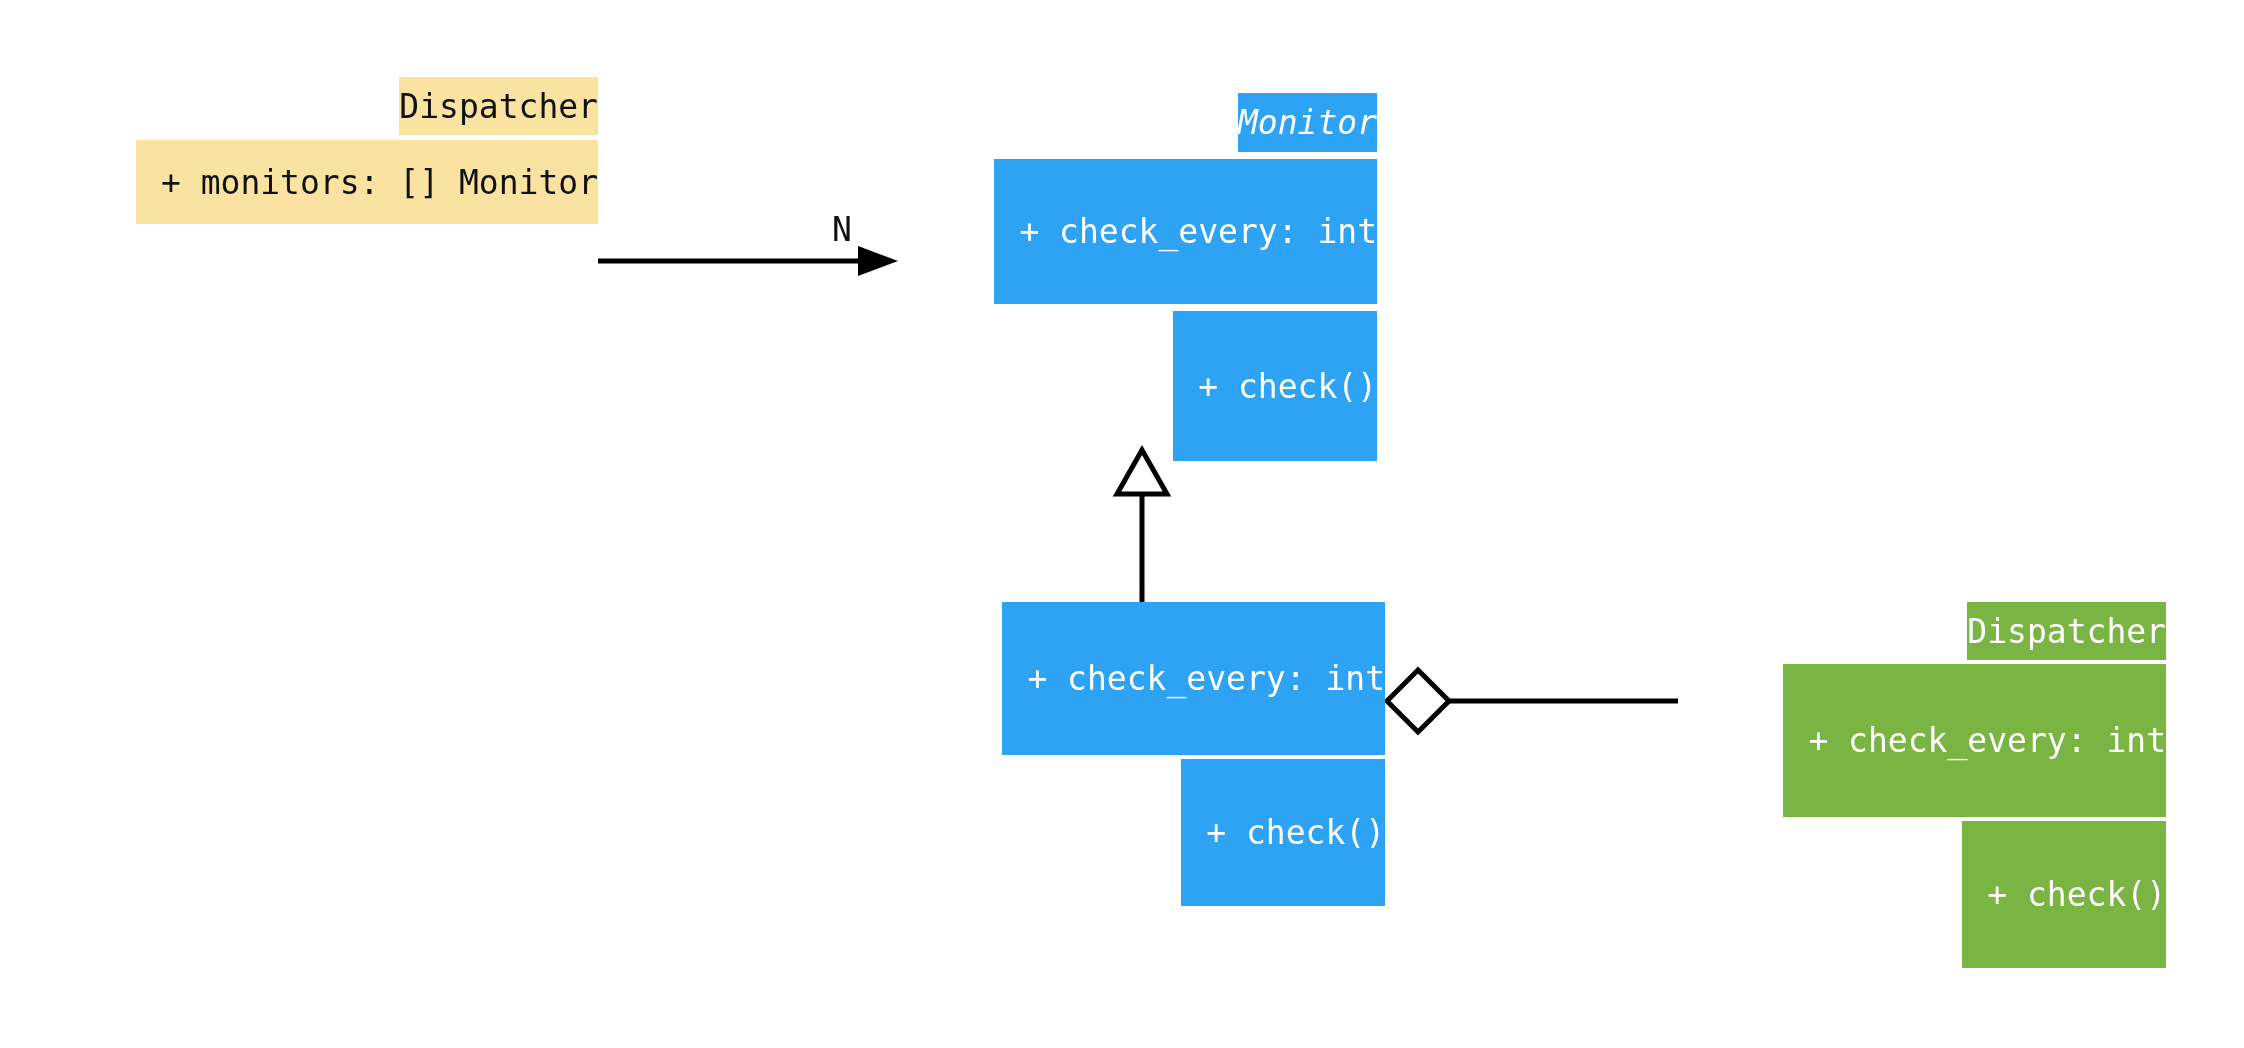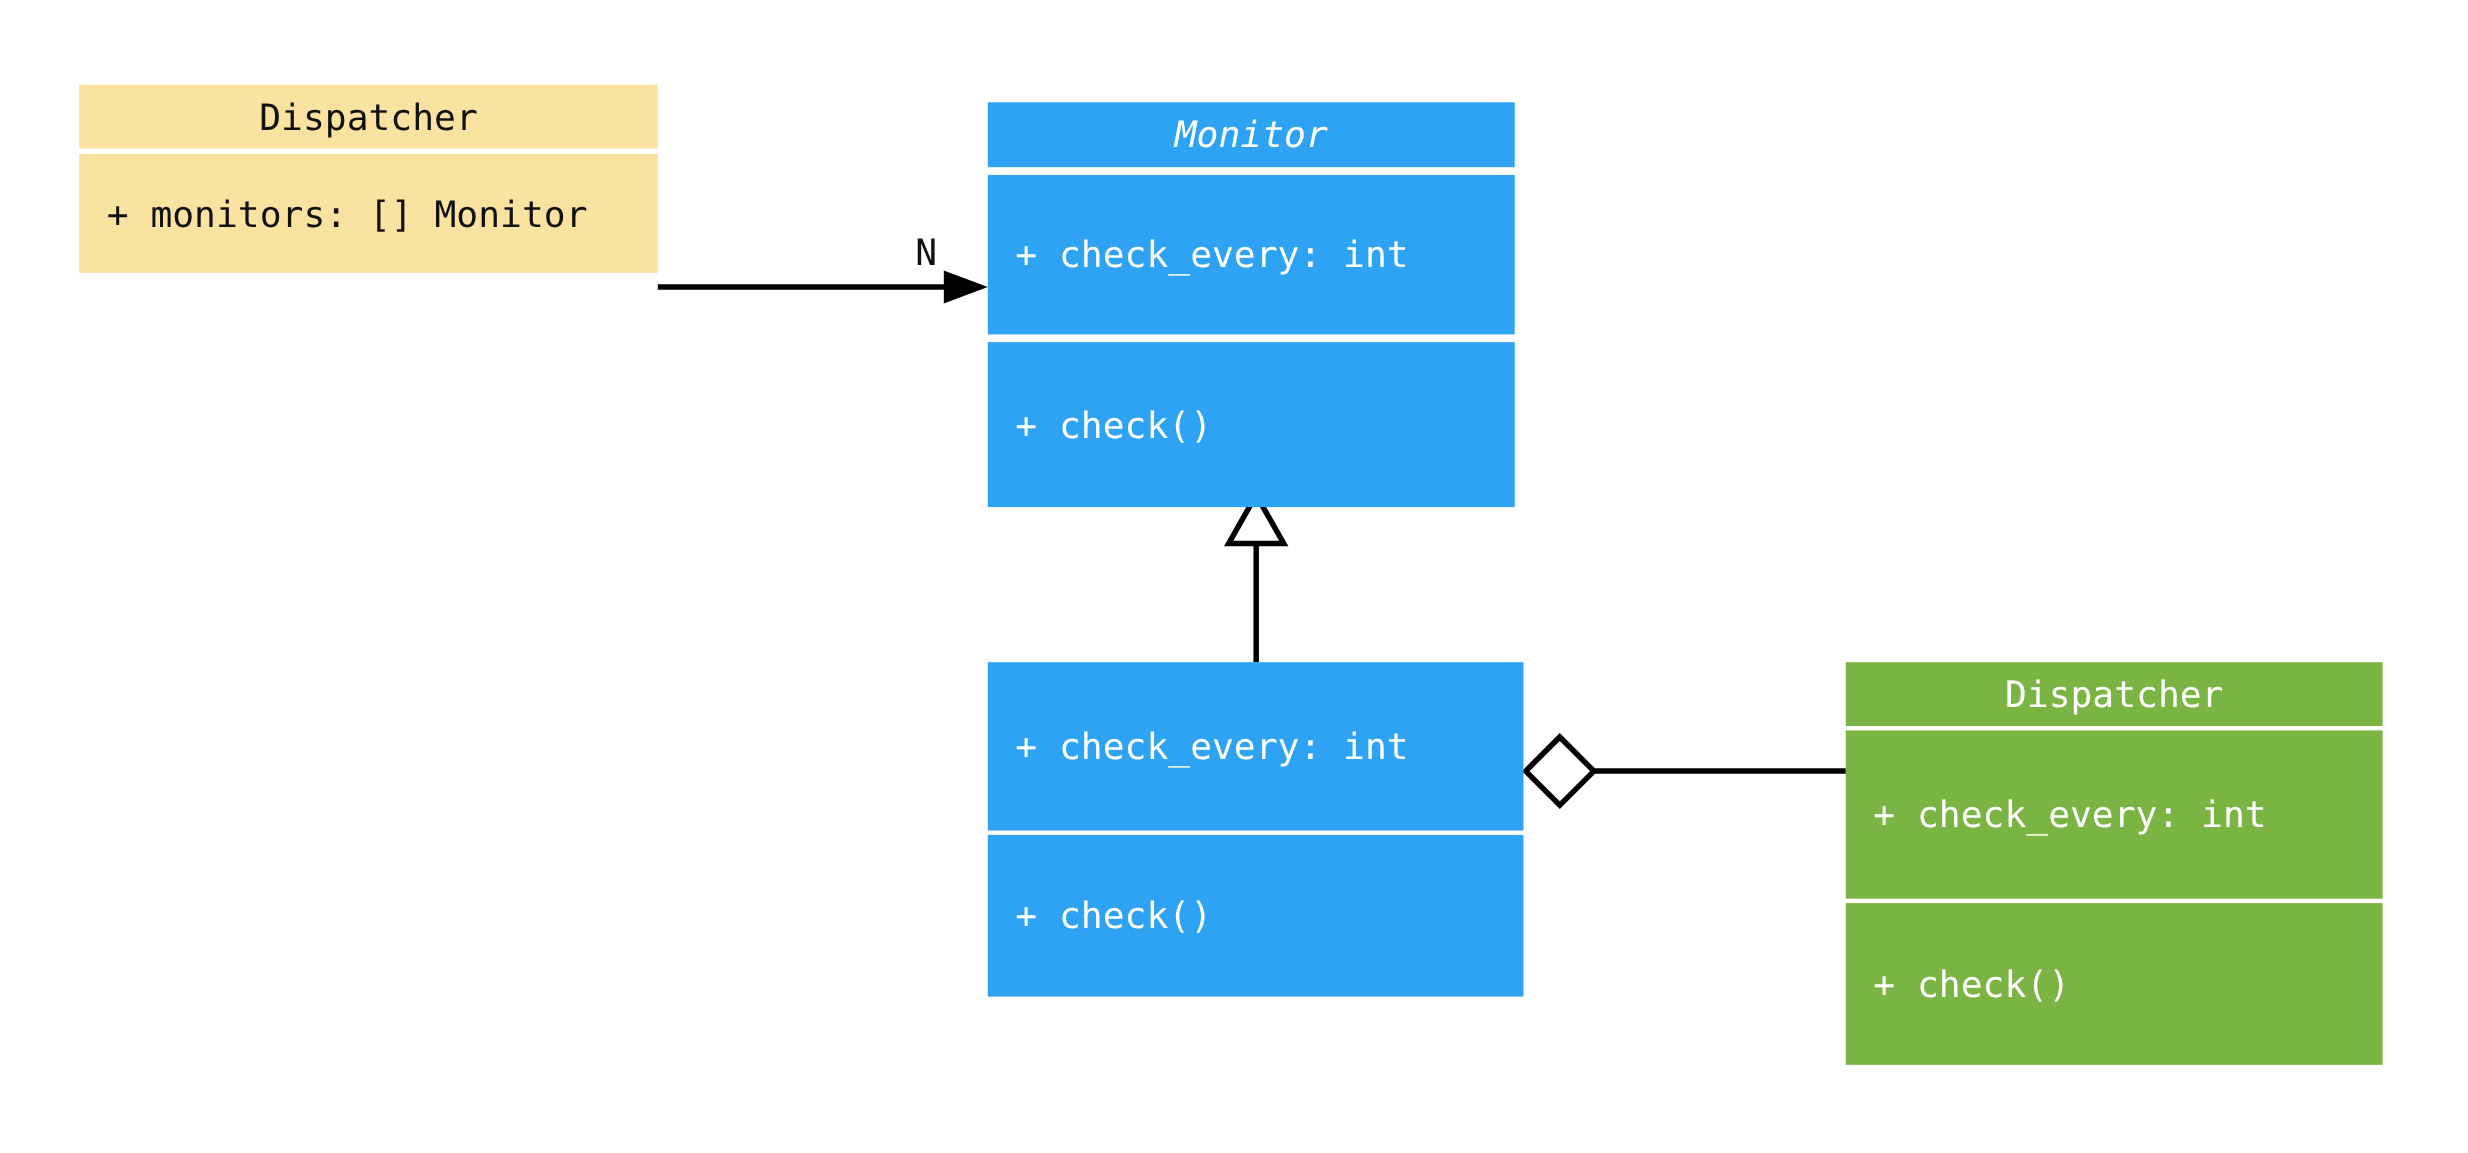--- a/index.html
+++ b/index.html
@@ -35,20 +35,21 @@
     stroke-linejoin: miter;
   }
   .connectors polygon.solid {
     fill: var(--line, #000000);
     stroke: none;
   }
   .box {
     position: absolute;
     display: flex;
     flex-direction: column;
+    align-items: flex-end;
   }
   .sec {
     background: var(--bg, #cccccc);
     color: var(--fg, #111111);
     box-sizing: border-box;
     flex: none;
   }
   .sec.title {
     display: flex;
     align-items: center;
@@ -62,21 +63,21 @@
   }
   .sec.body .line {
     line-height: 35px;
     white-space: pre;
   }
   .italic { font-style: italic; }
 
   
   .box-dispatcher { left: 72px; top: 77px; width: 526px; row-gap: 5px; }
   .box-dispatcher .title   { height: 58px; }
-  .box-dispatcher .attrs   { height: 108px; }
+  .box-dispatcher .attrs   { height: 84px; }
   .box-dispatcher .methods { height: 186px; }
 
   
   .box-monitor { left: 898px; top: 93px; width: 479px; row-gap: 7px; }
   .box-monitor .title   { height: 59px; }
   .box-monitor .attrs   { height: 145px; }
   .box-monitor .methods { height: 150px; }
 
   
   .box-httpmonitor { left: 898px; top: 602px; width: 487px; row-gap: 4px; }

